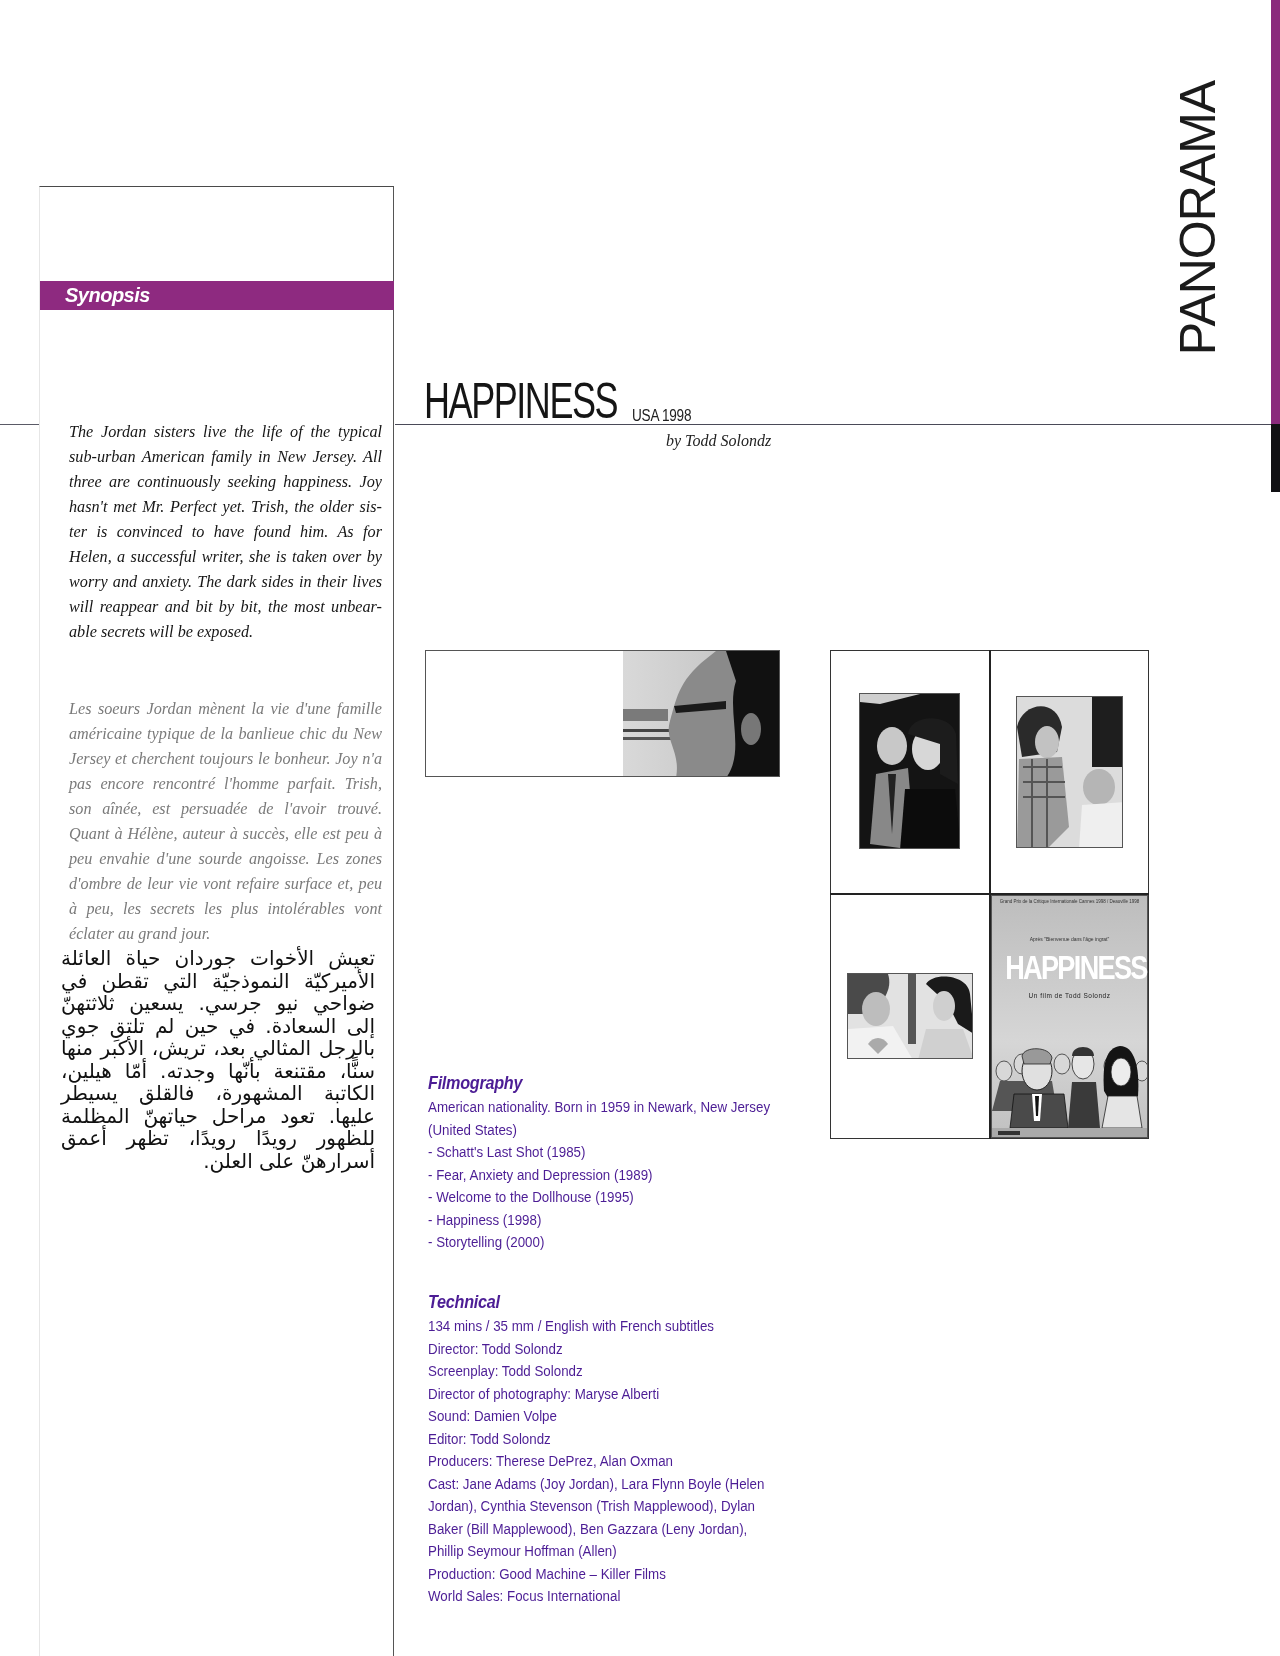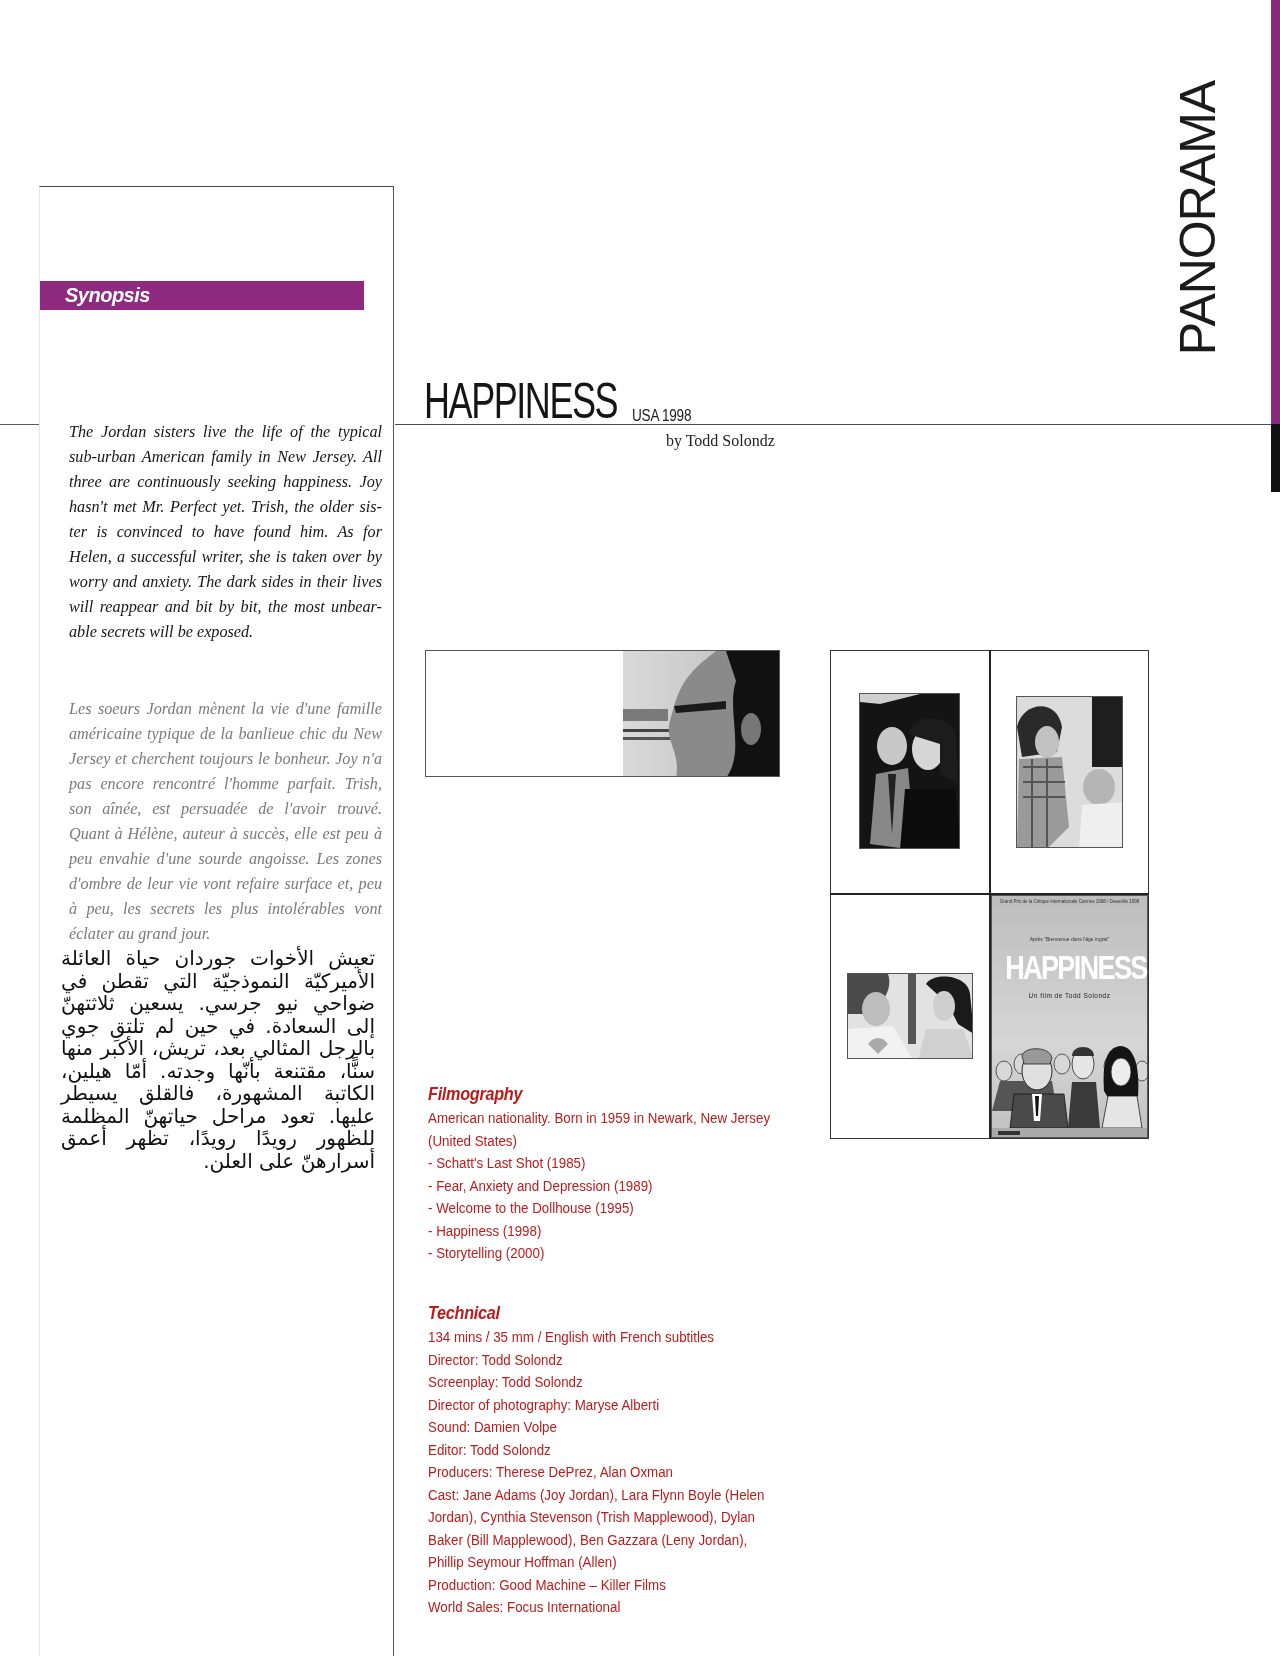--- a/index.html
+++ b/index.html
@@ -30,21 +30,21 @@
   .rule-left  { left:0; top:424px; width:40px; height:1px; background:#5a5a66; }
   .rule-main  { left:395px; top:424px; width:876px; height:1px; background:#4a4a58; }
 
   
   .left-box {
     left:39px; top:186px; width:355px; height:1470px;
     border-top:1px solid #4a4a4a; border-right:1.5px solid #555;
     border-left:1px solid #e6e6e6; box-sizing:border-box;
   }
   .synopsis-bar {
-    left:40px; top:281px; width:324px; height:29px; background:#8e2a80;
+    left:40px; top:281px; width:354px; height:29px; background:#8e2a80;
     display:flex; align-items:center; padding-left:25px; box-sizing:border-box;
   }
   .synopsis-bar span {
     color:#ffffff; font-weight:bold; font-style:italic; font-size:20px;
     letter-spacing:-0.5px;
   }
 
   .syn-text {
     left:61px; width:313px;
     font-family:"Liberation Serif", serif; font-style:italic;
@@ -62,21 +62,21 @@
     left:424px; top:376px;
     font-family:"Liberation Sans", sans-serif; font-size:50px; line-height:50px;
     color:#151515; letter-spacing:-2px; transform:scaleX(0.72); transform-origin:left bottom;
     white-space:nowrap;
   }
   .title-sub {
     left:632px; top:407px; font-size:16px; color:#222; letter-spacing:-0.3px;
     transform:scaleX(0.85); transform-origin:left; white-space:nowrap;
   }
   .byline {
-    left:666px; top:432px; font-family:"Liberation Serif", serif; 
+    left:666px; top:432px; font-family:"Liberation Serif", serif; font-style:italic;
     font-size:16px; color:#222; white-space:nowrap;
   }
 
   
   .photo-wide {
     left:425px; top:650px; width:355px; height:127px; border:1px solid #555;
     box-sizing:border-box; background:#fff; overflow:hidden;
   }
   .grid-box {
     left:830px; top:650px; width:319px; height:489px; border:1.5px solid #333;
@@ -101,21 +101,21 @@
   }
   .poster-title {
     left:991px; top:949px; width:157px; text-align:center; color:#ffffff; font-weight:bold;
     font-size:33px; letter-spacing:-2px; transform:scaleX(0.82); transform-origin:center;
   }
   .poster-byline {
     left:991px; top:992px; width:157px; text-align:center; font-size:6.5px; color:#222; letter-spacing:0.5px;
   }
 
   
-  .info { left:428px; width:400px; font-size:15.5px; color:#b91c1c;margin-top:11px; }
+  .info { left:428px; width:400px; font-size:15.5px; color:#4c1d95; }
   .info h3 {
     margin:0 0 2px 0; font-size:18px; font-style:italic; font-weight:bold; letter-spacing:-0.3px;
     transform:scaleX(0.9); transform-origin:left;
   }
   .info .line {
     white-space:nowrap; line-height:22.5px; transform:scaleX(0.86); transform-origin:left;
   }
   .filmo { top:1073px; }
   .tech  { top:1292px; }
 </style>

